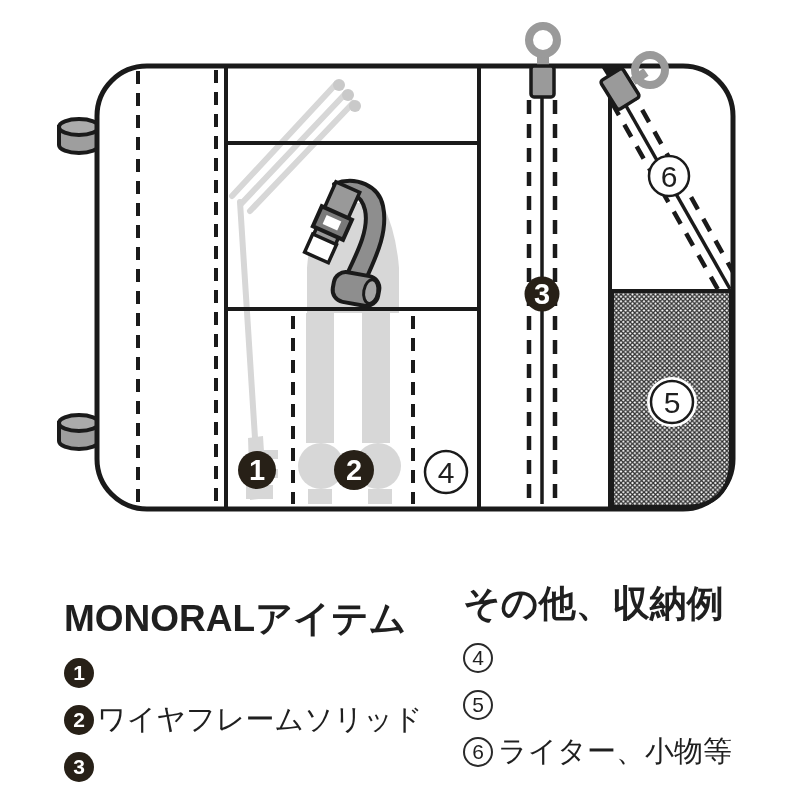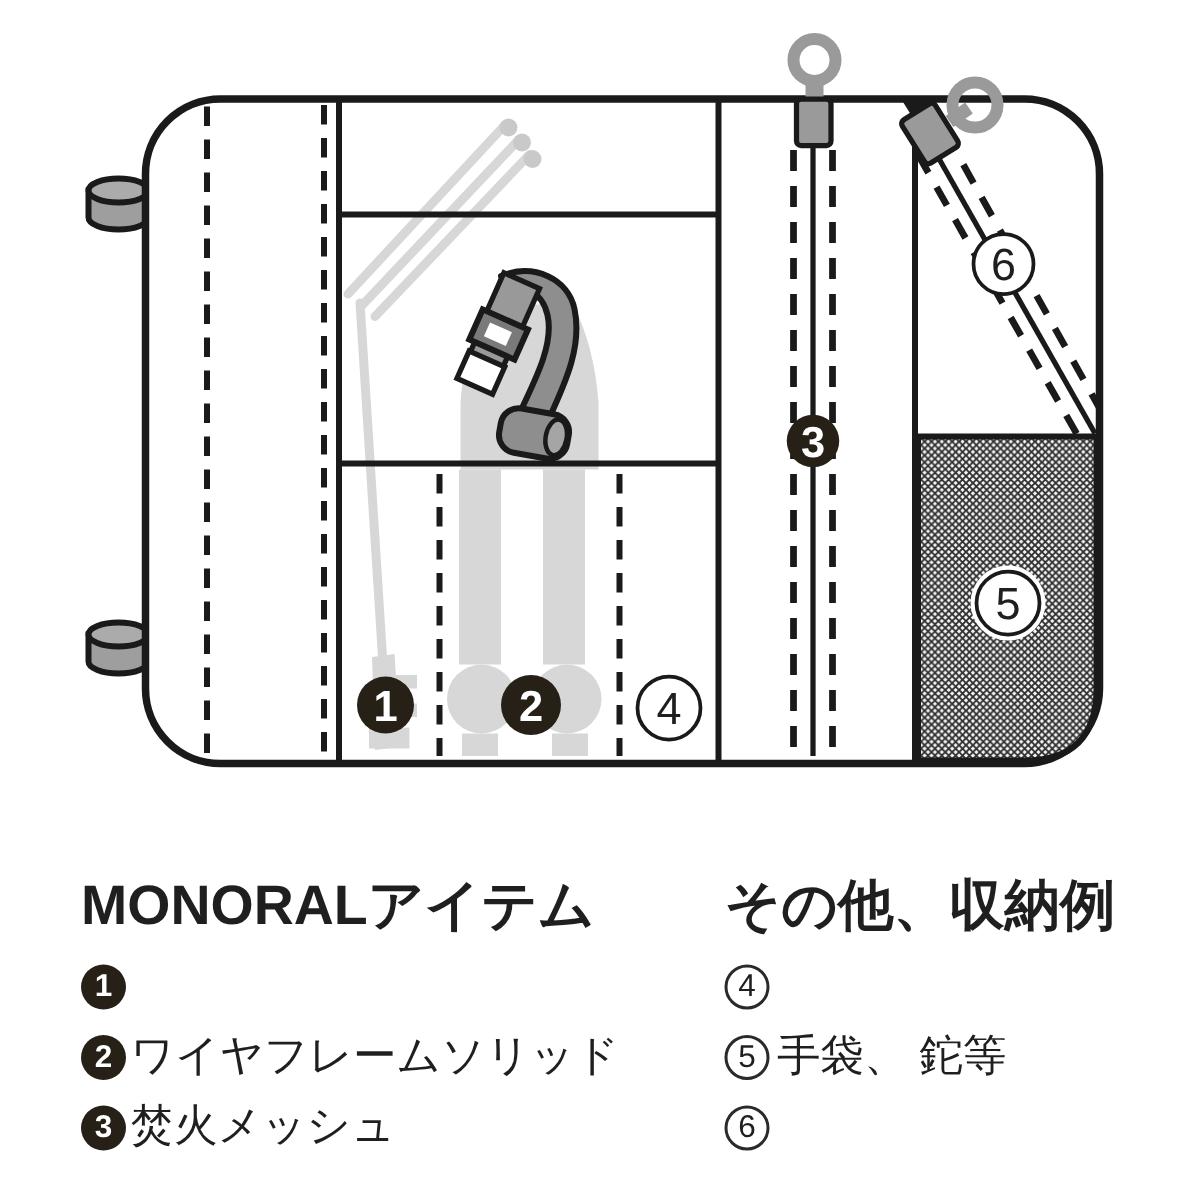--- a/index.html
+++ b/index.html
@@ -6,22 +6,22 @@
   .page{
     position:relative;width:800px;height:800px;background:#ffffff;overflow:hidden;
     font-family:"Liberation Sans","DejaVu Sans",sans-serif;color:#222;
   }
   .diagram-wrap{position:absolute;left:0;top:0;width:800px;height:570px;}
   svg text{font-family:"Liberation Sans","DejaVu Sans",sans-serif;}
   .marker-num-filled{fill:#ffffff;font-size:29px;font-weight:700;}
   .marker-num-outline{fill:#1f1f1f;font-size:30px;font-weight:400;}
 
   .legend{position:absolute;top:582px;}
-  .legend-left{left:54px;}
-  .legend-right{left:463px;margin-left:20px;}
+  .legend-left{left:64px;margin-top:15px;}
+  .legend-right{left:463px;}
   .legend-title{
     font-size:37px;font-weight:700;color:#1f1f1f;letter-spacing:0px;
     white-space:nowrap;height:46px;line-height:44px;
   }
   .legend-items{margin-top:13px;}
   .legend-row{
     display:flex;align-items:center;height:33px;margin-bottom:14px;
     font-size:29px;color:#1f1f1f;white-space:nowrap;
   }
   .badge{
@@ -177,34 +177,33 @@
     <div class="legend-items">
       <div class="legend-row">
         <span class="badge badge-filled">1</span>
       </div>
       <div class="legend-row">
         <span class="badge badge-filled">2</span>
         <span class="row-label">ワイヤフレームソリッド</span>
       </div>
       <div class="legend-row">
         <span class="badge badge-filled">3</span>
-        <span class="row-label">焚火メッシュ</span>
       </div>
     </div>
   </div>
 
   <div class="legend legend-right">
     <div class="legend-title">その他、収納例</div>
     <div class="legend-items">
       <div class="legend-row">
         <span class="badge badge-outline">4</span>
       </div>
       <div class="legend-row">
         <span class="badge badge-outline">5</span>
-        <span class="row-label">手袋、 鉈等</span>
       </div>
       <div class="legend-row">
         <span class="badge badge-outline">6</span>
+        <span class="row-label">ライター、小物等</span>
       </div>
     </div>
   </div>
 
 </div>
 
 </body></html>

